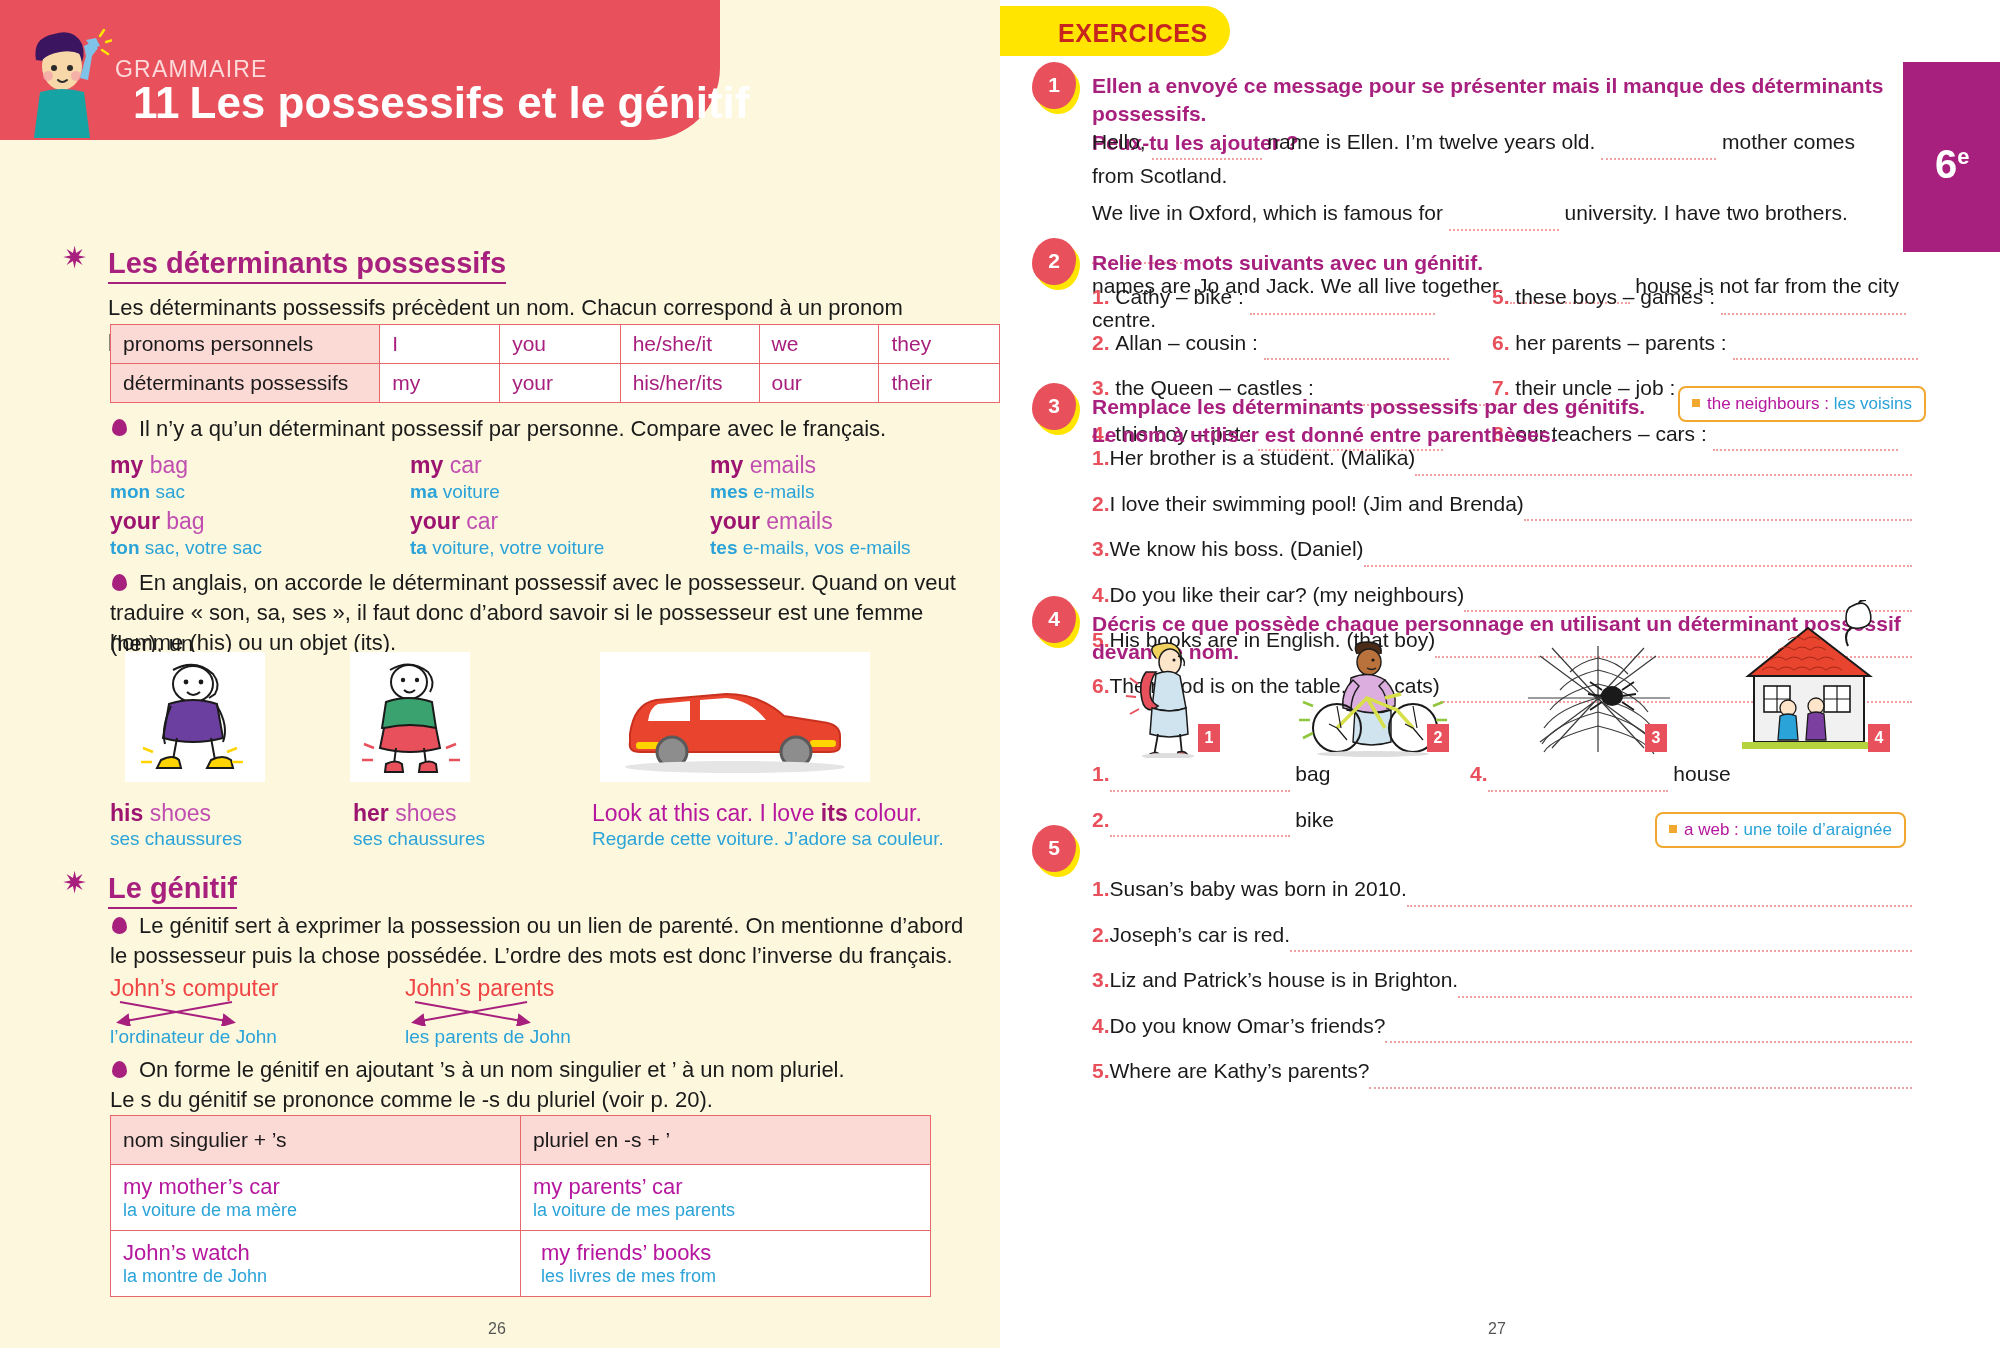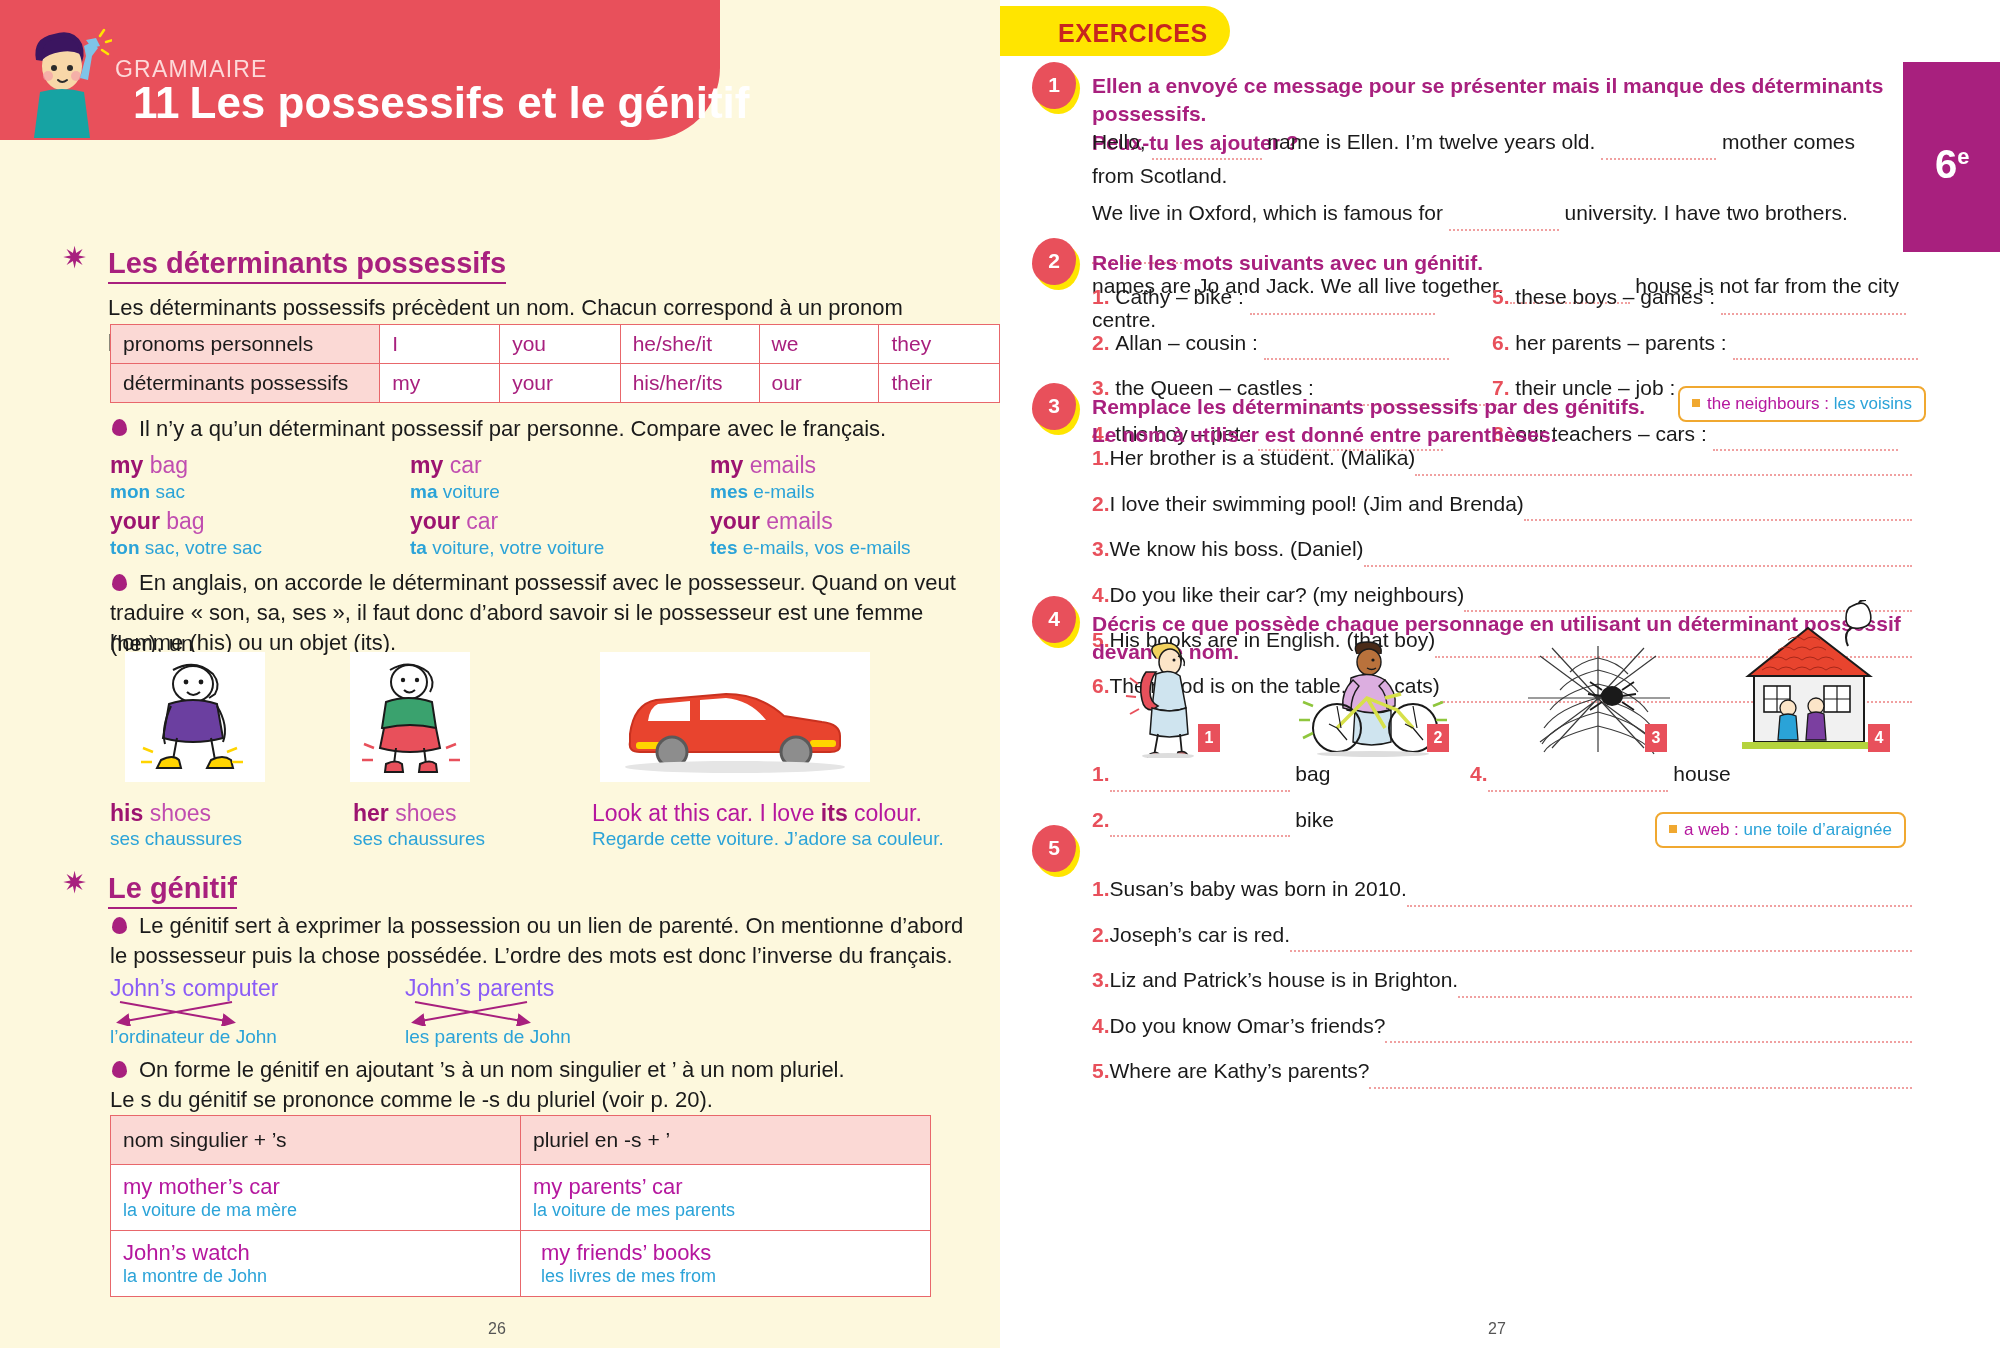--- a/index.html
+++ b/index.html
@@ -75,21 +75,21 @@
   .ex-en b{color:#9c1370;font-weight:700;}
   .ex-en .noun{color:#c04db0;}
   .ex-fr{font-size:19px;color:#2ba3d8;}
   .ex-fr b{font-weight:700;color:#2ba3d8;}
 
   .pic{
     position:absolute;background:#ffffff;border:0;
     overflow:hidden;
   }
 
-  .gen-pair{position:absolute;font-size:23px;color:#8b5cf6;}
+  .gen-pair{position:absolute;font-size:23px;color:#ef4444;}
   .gen-fr{position:absolute;font-size:19px;color:#2ba3d8;}
 
   .pagenum{
     position:absolute;font-size:16px;color:#555;
   }
 
   
   .right-page{
     position:absolute;left:1000px;top:0;width:1000px;height:1348px;
     background:#ffffff;

